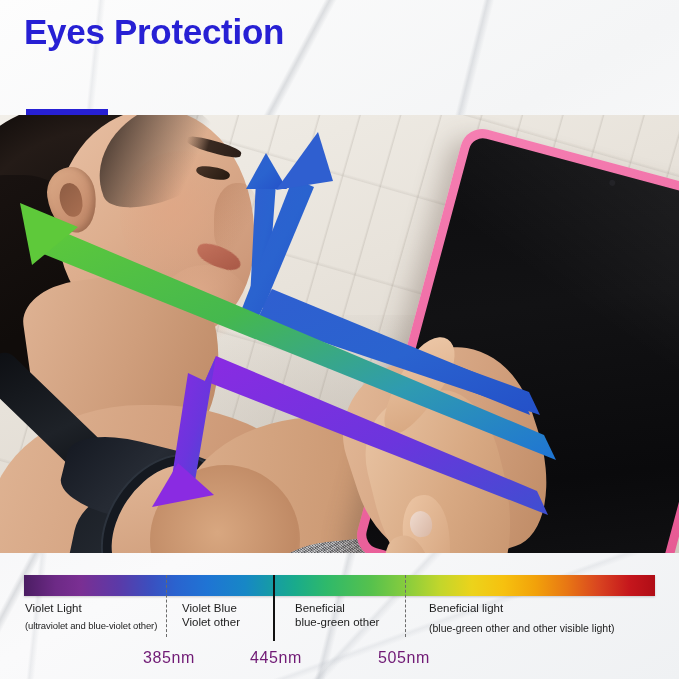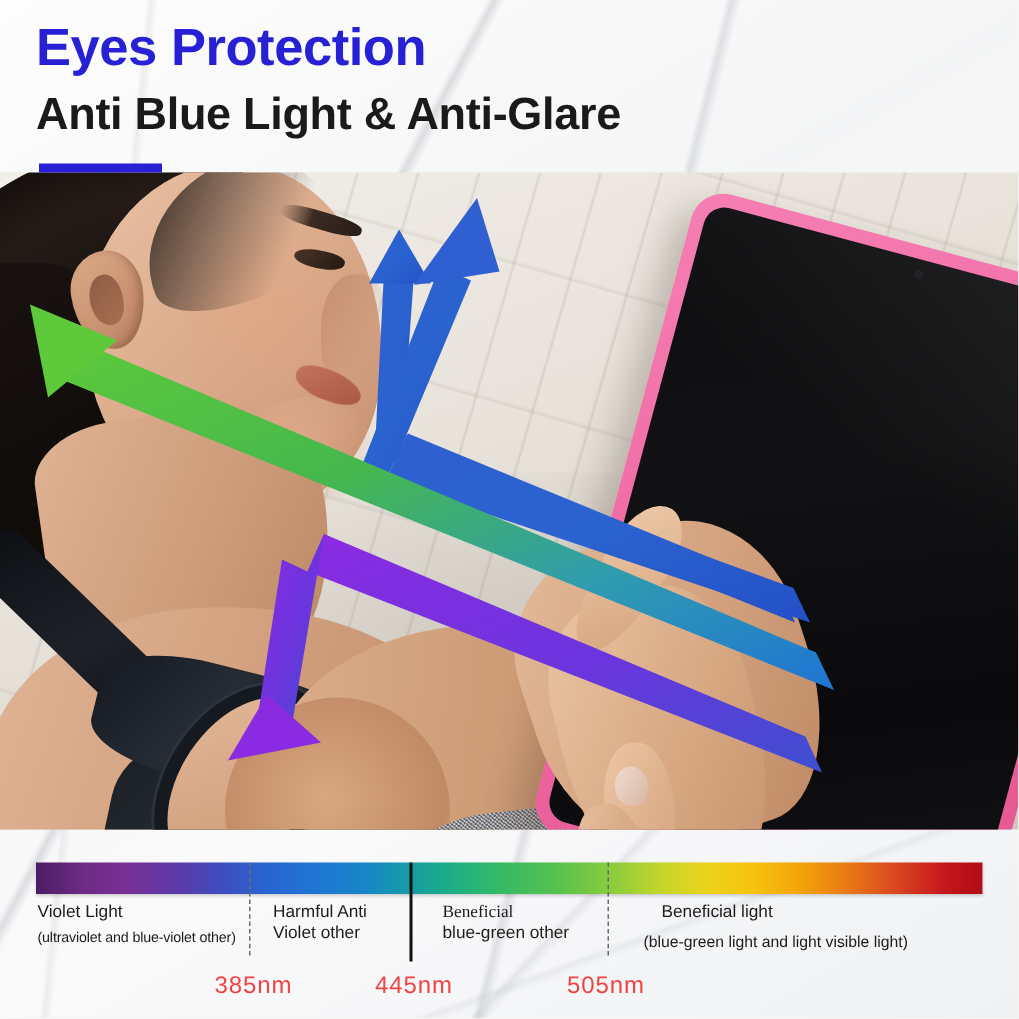--- a/index.html
+++ b/index.html
@@ -425,35 +425,34 @@
     font-size: 9.5px;
     letter-spacing: -0.1px;
   }
   .seg-label.md {
     font-size: 10.5px;
   }
   .nm-label {
     position: absolute;
     top: 96px;
     font-size: 16px;
-    color: #ef4444;
+    color: #701a75;
     letter-spacing: 0.6px;
     white-space: nowrap;
   }
 </style>
 </head>
 <body>
 
 <div id="page">
 
   <div class="marble-bg"></div>
 
   <div class="header">
     <div class="title-main">Eyes Protection</div>
-    <div class="title-sub">Anti Blue Light &amp; Anti-Glare</div>
     <div class="title-rule"></div>
   </div>
 
   <div class="photo">
     <div class="floor"></div>
     <div class="floor-shadow"></div>
 
     <div class="hair"></div>
     <div class="hair2"></div>
     <div class="face"></div>
@@ -557,27 +556,27 @@
 
     <div class="spectrum-bar"></div>
 
     <div class="divider dashed" style="left:166px;"></div>
     <div class="divider solid" style="left:273px;"></div>
     <div class="divider dashed" style="left:405px;"></div>
 
     <div class="seg-label" style="left:25px; top:48px;">Violet Light</div>
     <div class="seg-label sm" style="left:25px; top:66px;">(ultraviolet and blue-violet other)</div>
 
-    <div class="seg-label" style="left:182px; top:48px;">Harmful Anti</div>
+    <div class="seg-label" style="left:182px; top:48px;">Violet Blue</div>
     <div class="seg-label" style="left:182px; top:62px;">Violet other</div>
 
-    <div class="seg-label" style="left:295px; top:48px;font-family:Liberation Serif, serif;">Beneficial</div>
+    <div class="seg-label" style="left:295px; top:48px;">Beneficial</div>
     <div class="seg-label" style="left:295px; top:62px;">blue-green other</div>
 
-    <div class="seg-label" style="left:429px; top:48px;margin-left:12px;">Beneficial light</div>
-    <div class="seg-label md" style="left:429px; top:68px;">(blue-green light and light visible light)</div>
+    <div class="seg-label" style="left:429px; top:48px;">Beneficial light</div>
+    <div class="seg-label md" style="left:429px; top:68px;">(blue-green other and other visible light)</div>
 
     <div class="nm-label" style="left:143px;">385nm</div>
     <div class="nm-label" style="left:250px;">445nm</div>
     <div class="nm-label" style="left:378px;">505nm</div>
   </div>
 
 </div>
 
 </body></html>

